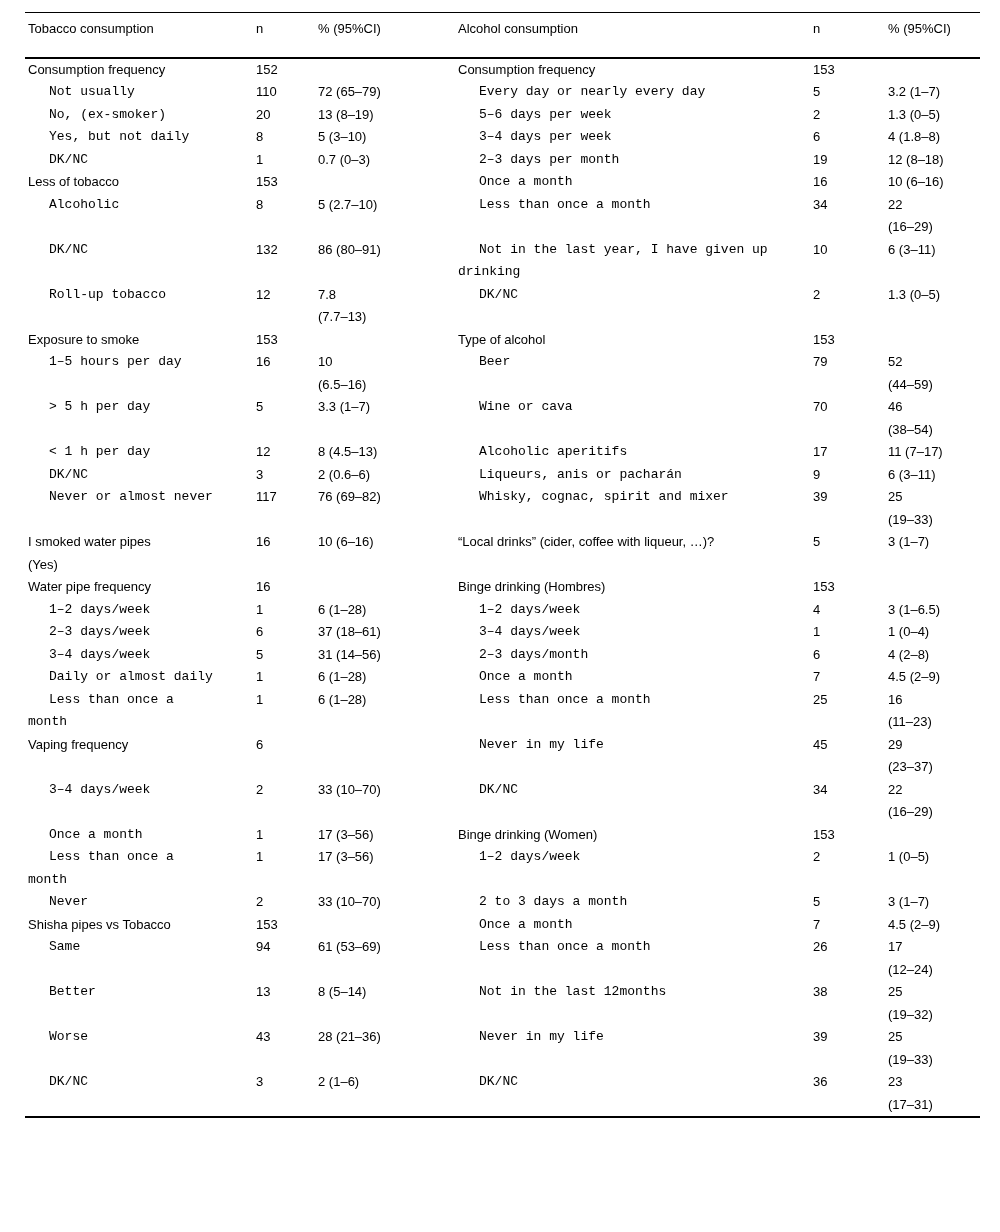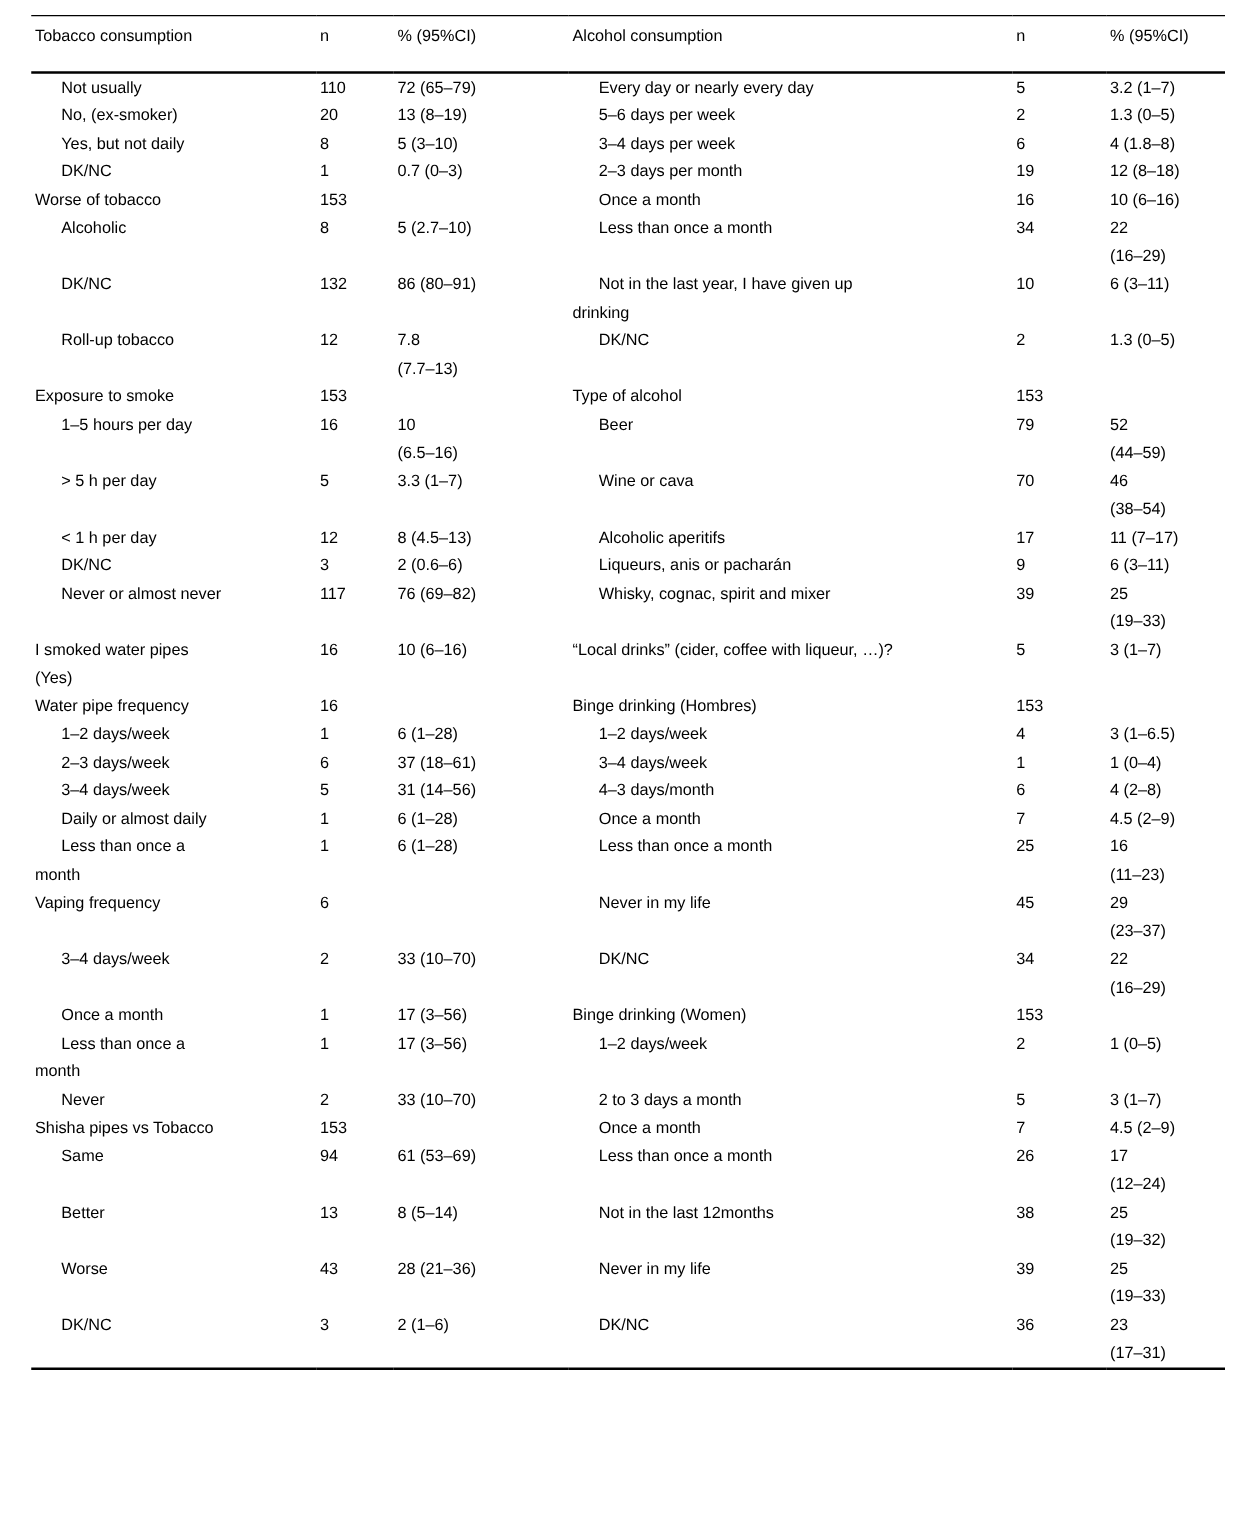--- a/index.html
+++ b/index.html
@@ -40,21 +40,21 @@
     vertical-align: middle;
     border-bottom: 2px solid #000;
     padding: 5px 2px 16px 3px;
   }
   tbody td {
     vertical-align: top;
     text-align: left;
     padding: 0 2px 0 3px;
     white-space: pre-line;
   }
-  tbody td.ind { text-indent: 21px; }
+  tbody td.ind { text-indent: 21px; font-family: Liberation Mono, monospace; }
 </style>
 </head>
 <body>
 
 <div class="page">
   <table class="consumption">
     <colgroup>
       <col class="c1">
         <col class="c2">
         <col class="c3">
@@ -67,20 +67,28 @@
         <th>Tobacco consumption</th>
         <th>n</th>
         <th>% (95%CI)</th>
         <th>Alcohol consumption</th>
         <th>n</th>
         <th>% (95%CI)</th>
       </tr>
     </thead>
     <tbody>
         <tr>
+    <td>Consumption frequency</td>
+    <td>152</td>
+    <td></td>
+    <td>Consumption frequency</td>
+    <td>153</td>
+    <td></td>
+  </tr>
+        <tr>
     <td class="ind">Not usually</td>
     <td>110</td>
     <td>72 (65–79)</td>
     <td class="ind">Every day or nearly every day</td>
     <td>5</td>
     <td>3.2 (1–7)</td>
   </tr>
         <tr>
     <td class="ind">No, (ex-smoker)</td>
     <td>20</td>
@@ -99,21 +107,21 @@
   </tr>
         <tr>
     <td class="ind">DK/NC</td>
     <td>1</td>
     <td>0.7 (0–3)</td>
     <td class="ind">2–3 days per month</td>
     <td>19</td>
     <td>12 (8–18)</td>
   </tr>
         <tr>
-    <td>Worse of tobacco</td>
+    <td>Less of tobacco</td>
     <td>153</td>
     <td></td>
     <td class="ind">Once a month</td>
     <td>16</td>
     <td>10 (6–16)</td>
   </tr>
         <tr>
     <td class="ind">Alcoholic</td>
     <td>8</td>
     <td>5 (2.7–10)</td>
@@ -222,21 +230,21 @@
     <td>6</td>
     <td>37 (18–61)</td>
     <td class="ind">3–4 days/week</td>
     <td>1</td>
     <td>1 (0–4)</td>
   </tr>
         <tr>
     <td class="ind">3–4 days/week</td>
     <td>5</td>
     <td>31 (14–56)</td>
-    <td class="ind">4–3 days/month</td>
+    <td class="ind">2–3 days/month</td>
     <td>6</td>
     <td>4 (2–8)</td>
   </tr>
         <tr>
     <td class="ind">Daily or almost daily</td>
     <td>1</td>
     <td>6 (1–28)</td>
     <td class="ind">Once a month</td>
     <td>7</td>
     <td>4.5 (2–9)</td>

